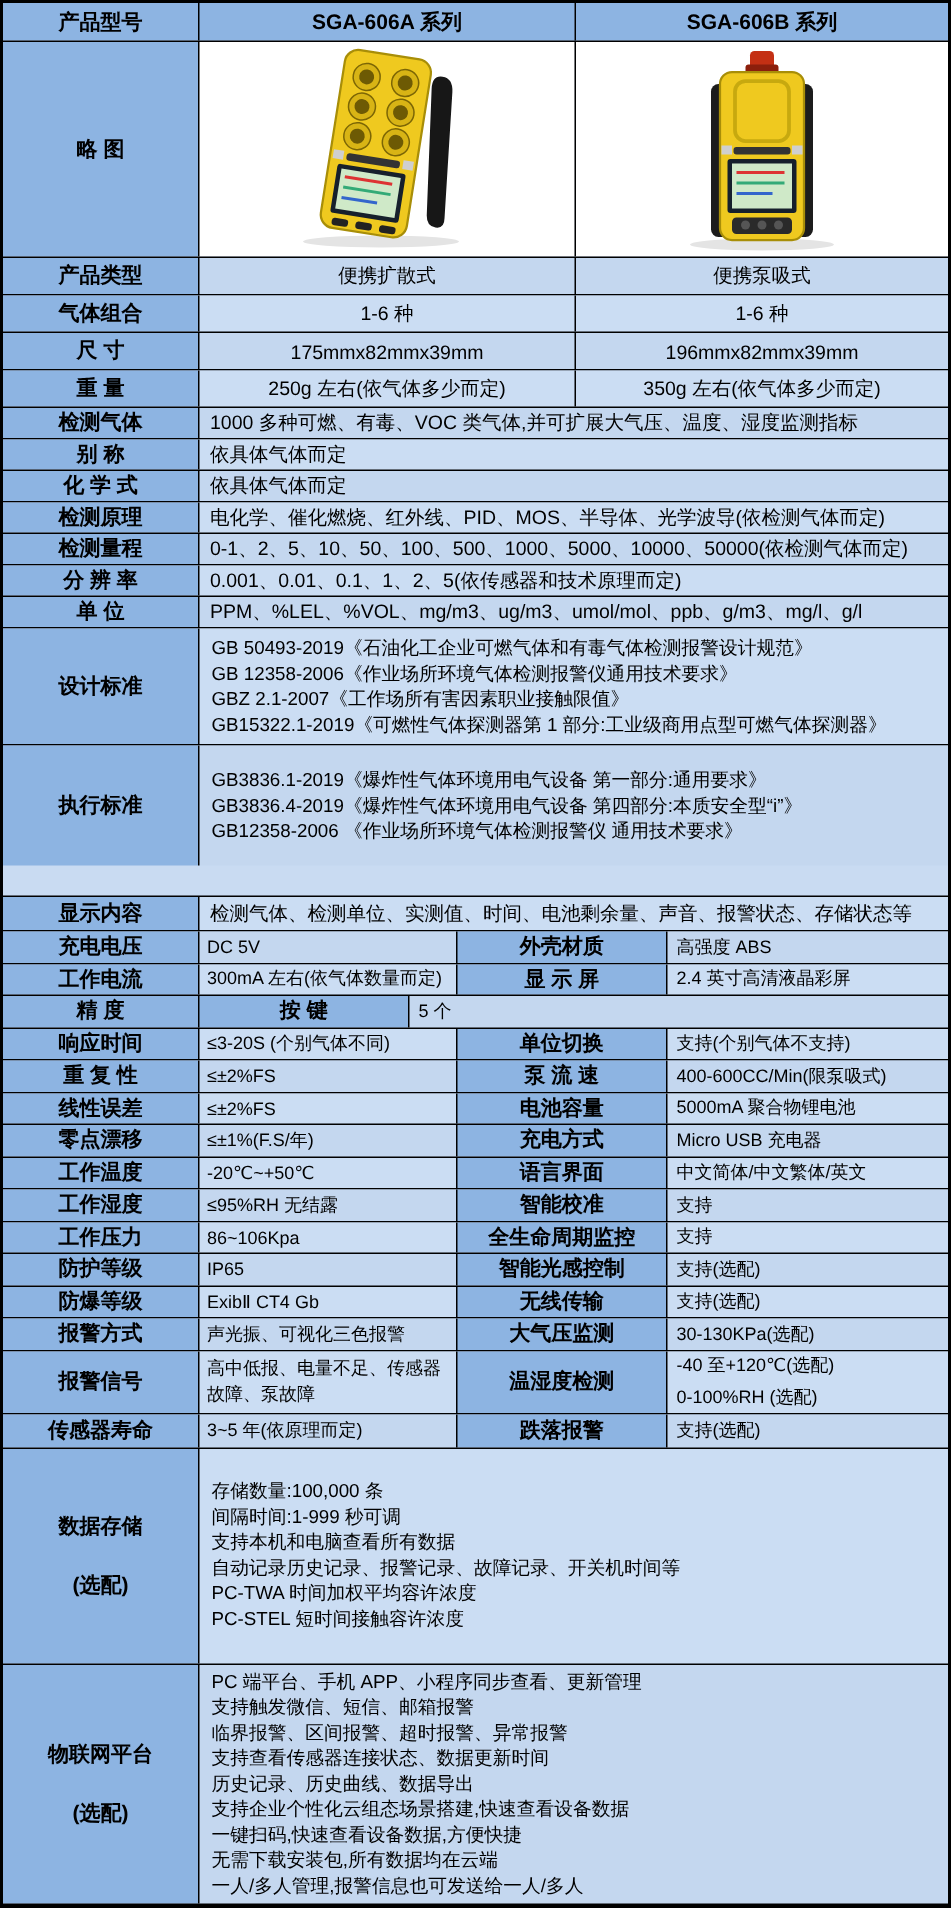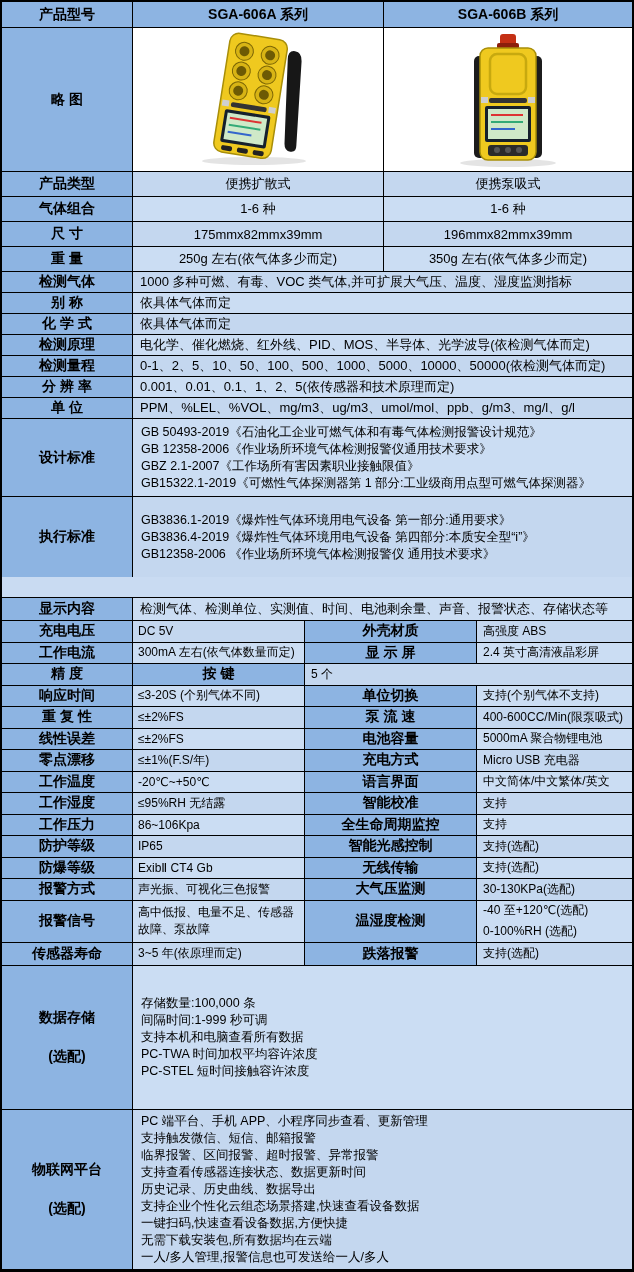--- a/index.html
+++ b/index.html
@@ -12,21 +12,21 @@
   .row{display:flex;flex:none;box-sizing:border-box;}
   .row + .row{border-top:1px solid #000;}
   .cell{box-sizing:border-box;display:flex;align-items:center;overflow:hidden;}
   .cell + .cell{border-left:1px solid #000;}
   
   .c-lab{width:130px;flex:none;background:#8db4e2;font-weight:bold;font-size:14px;justify-content:center;text-align:center;}
   .c-a{width:251px;flex:none;justify-content:center;font-size:13px;}
   .c-b{flex:1;justify-content:center;font-size:13px;}
   .c-full{flex:1;font-size:13px;padding-left:7px;}
   .c-v1{width:172px;flex:none;font-size:12px;padding-left:5px;white-space:nowrap;}
-  .c-l2{width:172px;flex:none;background:#8db4e2;font-weight:bold;font-size:14px;justify-content:center;text-align:center;}
+  .c-l2{width:140px;flex:none;background:#8db4e2;font-weight:bold;font-size:14px;justify-content:center;text-align:center;}
   .c-v2{flex:1;font-size:12px;padding-left:6px;white-space:nowrap;}
   
   .rh{height:25px;} .rsk{height:144px;} .rc{height:25px;} .rf{height:21px;}
   .rds{height:78px;} .res{height:81px;} .rdp{height:23px;margin-top:20px;}
   .rsp{height:21.5px;} .ral{height:42px;} .rsl{height:23px;}
   .rst{height:144px;} .rio{height:160px;} .rac{flex:1;}
   
   .cv{background:#cbddf3;}
   .altB .cv{background:#c4d7ef;}
   .hdr{background:#8db4e2;font-weight:bold;font-size:14px;justify-content:center;}
@@ -287,20 +287,21 @@
 
   <div class="row rst">
     <div class="cell c-lab lab2">
       <div>数据存储</div>
       <div>(选配)</div>
     </div>
     <div class="cell c-full cv lines">
       <div class="ln">存储数量:100,000 条</div>
       <div class="ln">间隔时间:1-999 秒可调</div>
       <div class="ln">支持本机和电脑查看所有数据</div>
+      <div class="ln">自动记录历史记录、报警记录、故障记录、开关机时间等</div>
       <div class="ln">PC-TWA 时间加权平均容许浓度</div>
       <div class="ln">PC-STEL 短时间接触容许浓度</div>
     </div>
   </div>
 
   <div class="row rio altB">
     <div class="cell c-lab lab2">
       <div>物联网平台</div>
       <div>(选配)</div>
     </div>

